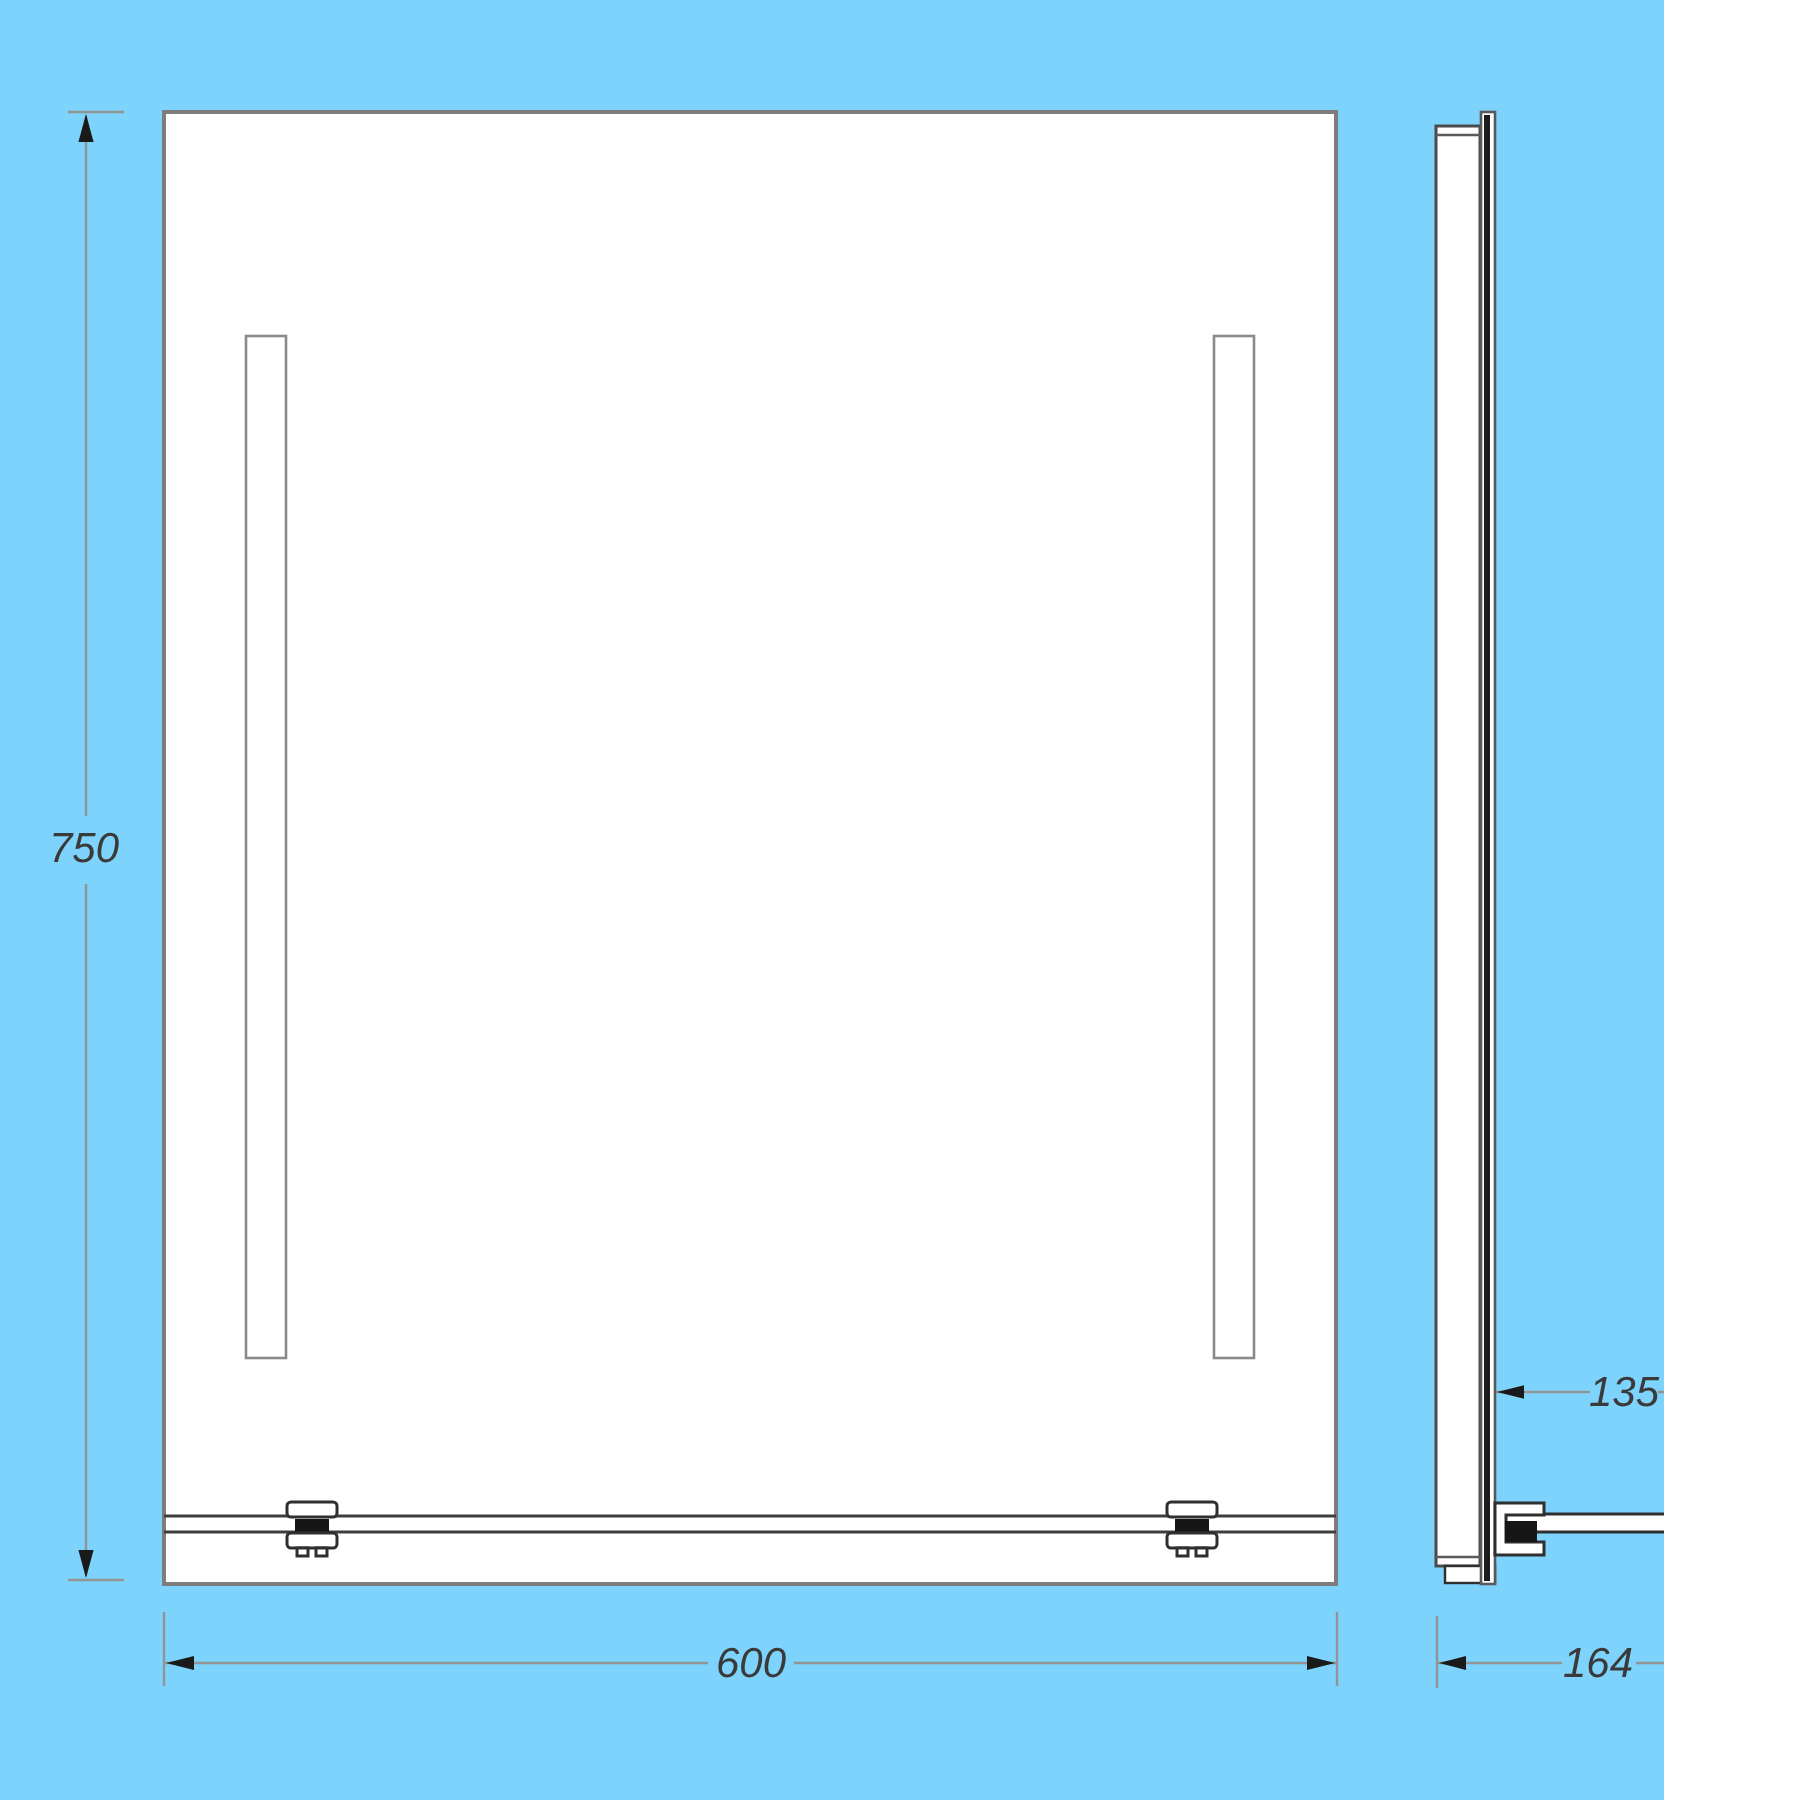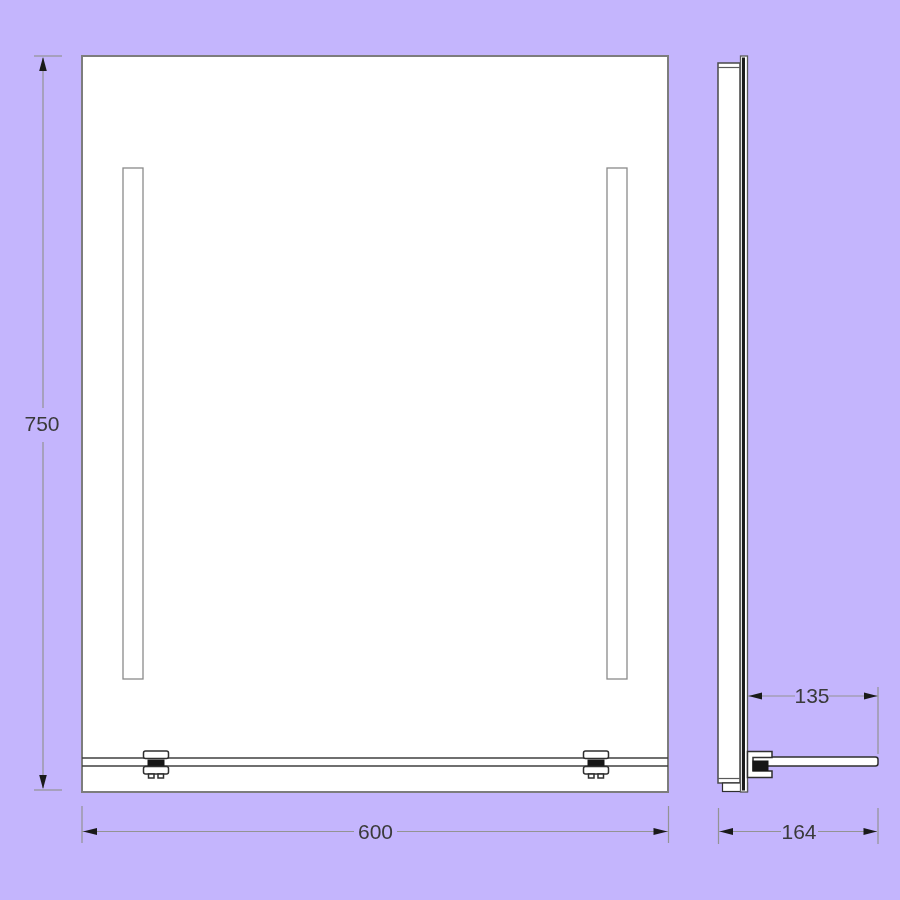--- a/index.html
+++ b/index.html
@@ -3,24 +3,25 @@
 <meta charset="utf-8">
 <style>
   html, body {
     margin: 0;
     padding: 0;
     background: #ffffff;
     font-family: "Liberation Sans", sans-serif;
   }
   .canvas {
     position: relative;
-    width: 900px;
+    width: 832px;
     height: 900px;
-    background: #c4b5fd;
+    background: #7dd3fc;
     overflow: hidden;
+    font-style: italic;
   }
   svg { display: block; }
 
   
   .outline      { stroke: #7d7d7d; stroke-width: 2;   fill: #ffffff; }
   .outline-thin { stroke: #8a8a8a; stroke-width: 1.3; fill: #ffffff; }
   .detail       { stroke: #3f3f3f; stroke-width: 1.6; fill: none;    }
   .detail-fill  { stroke: #2f2f2f; stroke-width: 1.5; fill: #ffffff; }
   .black-fill   { fill: #161616; stroke: none; }
   .dim          { stroke: #939393; stroke-width: 1.2; fill: none; }

